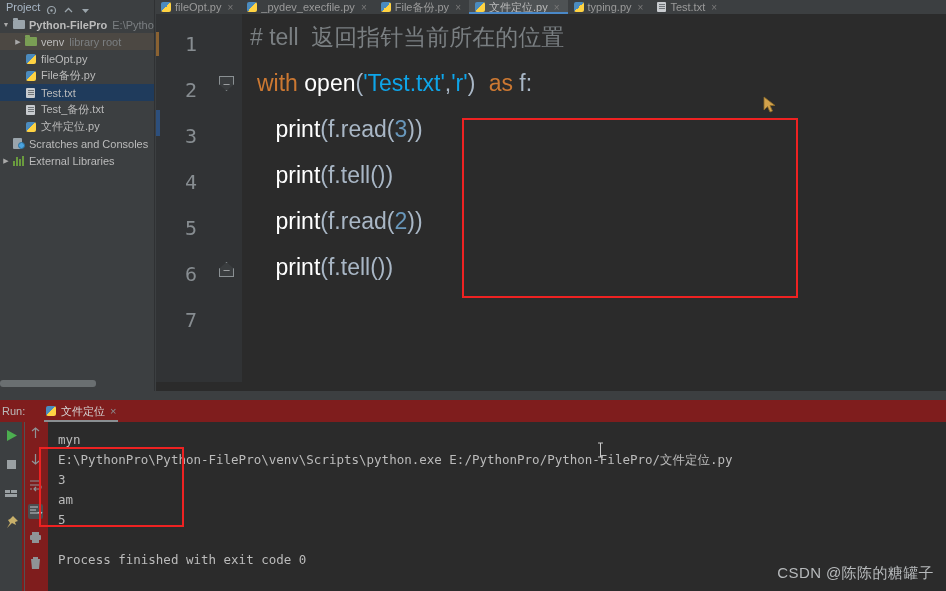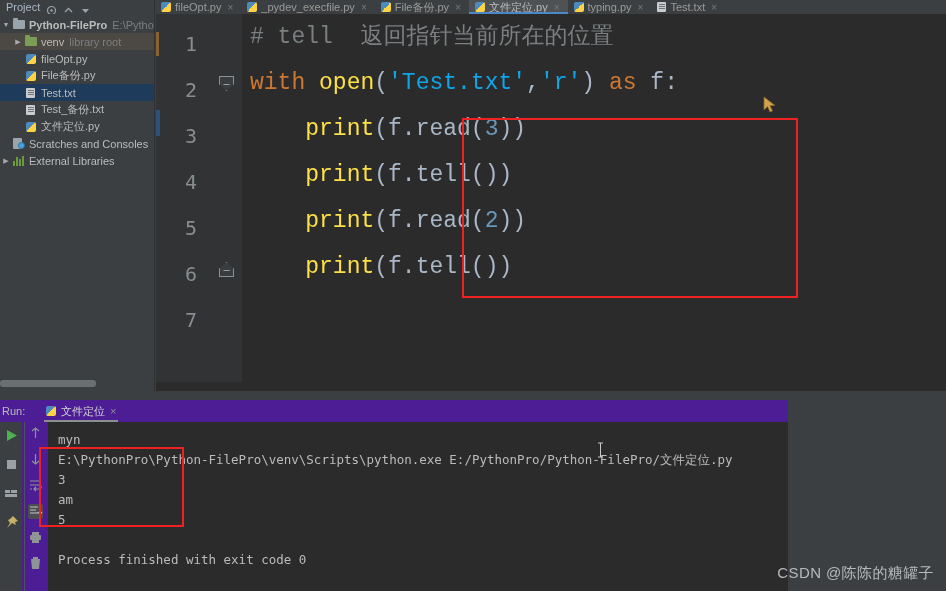--- a/index.html
+++ b/index.html
@@ -125,43 +125,43 @@
   .foldmark.down { border-radius: 0; clip-path: polygon(0 0,100% 0,100% 55%,50% 100%,0 55%); }
   .foldmark.up   { clip-path: polygon(50% 0,100% 45%,100% 100%,0 100%,0 45%); }
   .caretbar {
     position: absolute; left: 0; top: 96px; width: 4px; height: 26px; background: #2d4f7c;
   }
   .orangebar {
     position: absolute; left: 0; top: 18px; width: 3px; height: 24px; background: #8a6232;
   }
   .code {
     position: absolute; left: 86px; top: 0; width: 704px; height: 287px;
-    font-family: Liberation Mono, monospace; font-size: 23px;
+    font-family: Liberation Sans, sans-serif; font-size: 23px;
     line-height: 46px; white-space: pre; color: #a9b7c6;
   }
   .code .ln { position: absolute; left: 8px; height: 46px; }
   .cm  { color: #7a7f82; }
-  .kw  { color: #cc7832; }
-  .bi  { color: #fde047; }
+  .kw  { color: #cc7832; margin-left: 7px; }
+  .bi  { color: #ffffff; }
   .str { color: #0ea5e9; }
   .num { color: #6897bb; }
   .pl  { color: #a9b7c6; }
   .redbox {
     position: absolute; left: 306px; top: 104px; width: 336px; height: 180px;
     border: 2px solid #ee2222; pointer-events: none;
   }
   .mousecur {
     position: absolute; left: 606px; top: 82px; width: 16px; height: 18px;
     color: #d2a24c; font-size: 16px; line-height: 1;
   }
 
   
   .runpanel {
-    position: absolute; left: 0; top: 400px; width: 788px; height: 191px;
-    background: #4c1d95;
+    position: absolute; left: 0; top: 400px; width: 946px; height: 191px;
+    background: #7f1d1d;
   }
   .runhdr {
     position: absolute; left: 0; top: 0; width: 946px; height: 22px;
     display: flex; align-items: center; font-size: 11px; color: #bbbbbb;
   }
   .runhdr .rlabel { width: 40px; padding-left: 2px; color: #bbbbbb; }
   .runtab {
     position: relative; display: flex; align-items: center; gap: 5px;
     height: 22px; padding: 0 6px; color: #d6d6d6;
   }

